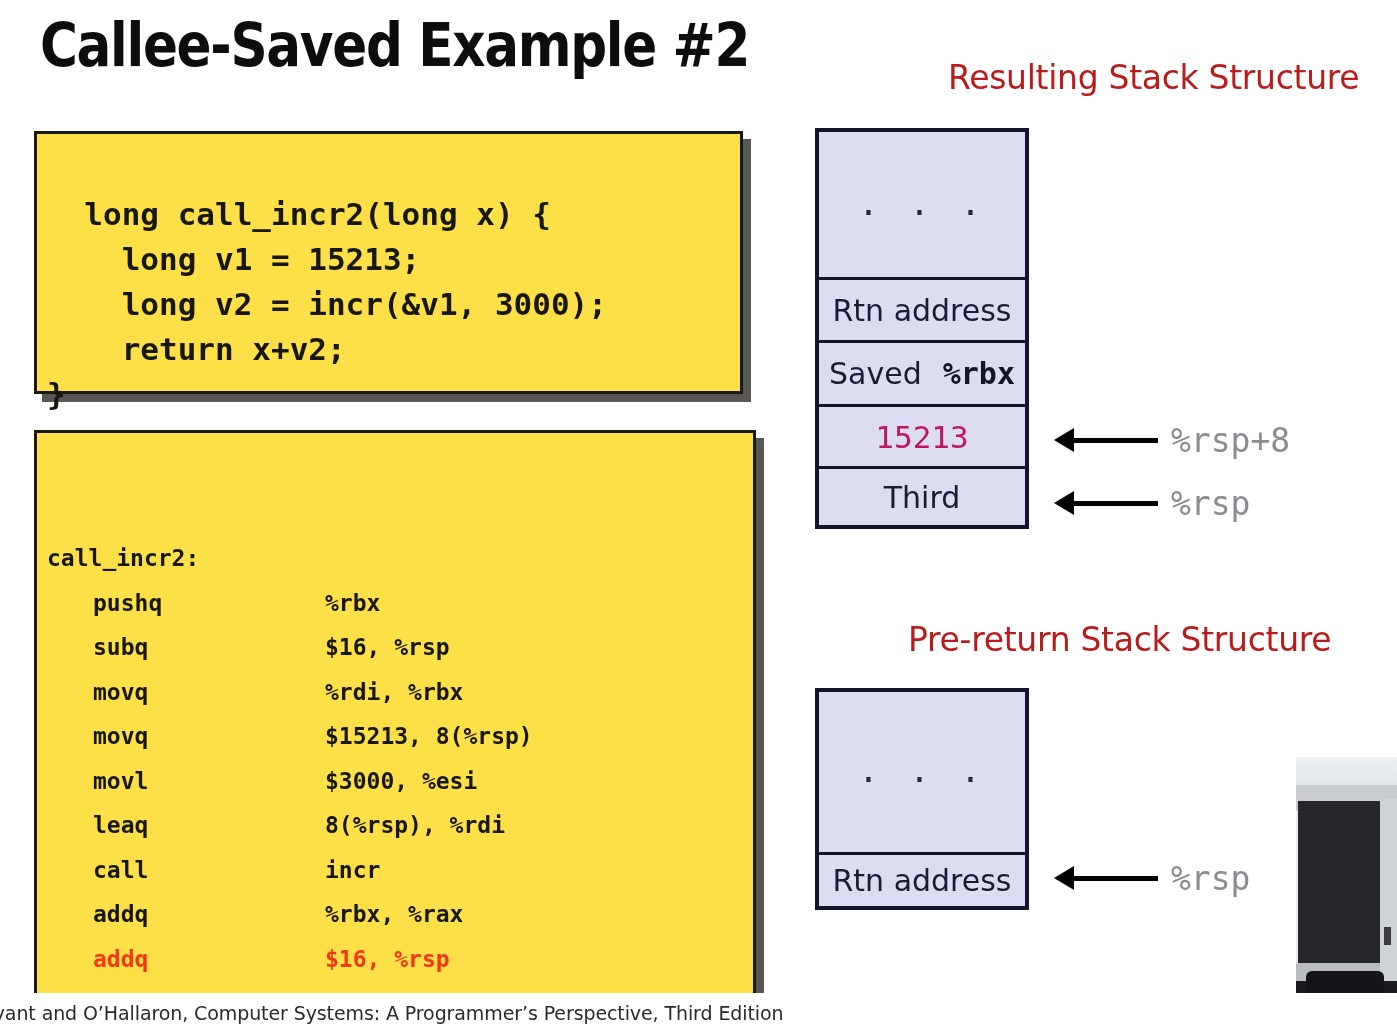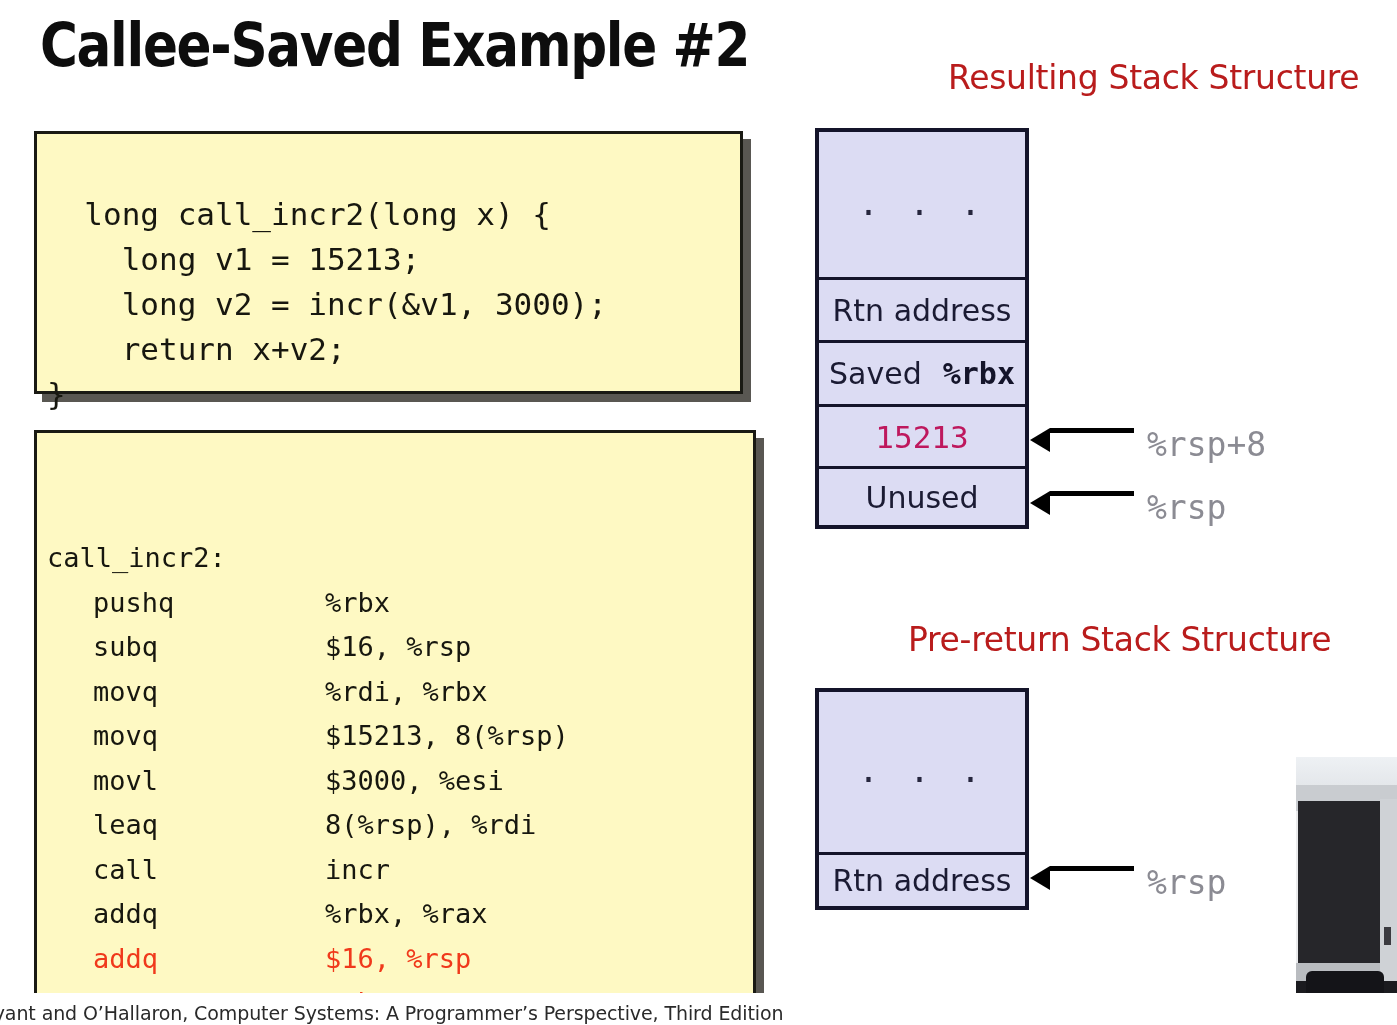--- a/index.html
+++ b/index.html
@@ -28,44 +28,44 @@
     color: #0d0d0d;
     line-height: 1.1;
     transform: scaleX(0.86);
     transform-origin: left top;
     white-space: nowrap;
   }
 
   
   .codebox {
     position: absolute;
-    background: #fef9c3;
+    background: #fde047;
     border: 3px solid #1a1a14;
     box-shadow: 8px 8px 0 0 rgba(60,58,52,0.85);
     box-sizing: border-box;
     font-family: "DejaVu Sans Mono", monospace;
-    font-weight: normal;
+    font-weight: bold;
     color: #17170f;
     white-space: pre;
   }
   #c-code-box {
     left: 34px;
     top: 131px;
     width: 709px;
     height: 263px;
     font-size: 31px;
     line-height: 45px;
     padding: 13px 0 0 10px;
   }
   #asm-code-box {
     left: 34px;
     top: 430px;
     width: 722px;
     height: 571px;
-    font-size: 27px;
+    font-size: 23px;
     line-height: 44.5px;
     padding: 14px 0 0 10px;
   }
   .asm-line { display: block; }
   .asm-line.red { color: #f0391b; }
   .asm-mn {
     display: inline-block;
     width: 232px;
   }
   .asm-indent { display: inline-block; width: 46px; }
@@ -144,22 +144,23 @@
   #rs-15213    { height: 62px; }
   #rs-unused   { height: 56px; }
 
   #pr-ellipsis { height: 163px; }
   #pr-rtn      { height: 51px; }
 
   
   .ptr {
     position: absolute;
     display: flex;
-    align-items: flex-start;
+    align-items: center;
     height: 24px;
+    padding-left: 24px;
   }
   .ptr .shaft {
     width: 84px;
     height: 5px;
     background: #000;
     position: relative;
   }
   .ptr .head {
     width: 0; height: 0;
     border-top: 12px solid transparent;
@@ -270,21 +271,21 @@
 <div id="resulting-heading" class="stack-heading">Resulting Stack Structure</div>
 
 <div id="resulting-stack" class="stack-box">
   <div id="rs-ellipsis" class="stack-cell ellipsis">. . .</div>
   <div id="rs-rtn" class="stack-cell">Rtn address</div>
   <div id="rs-saved" class="stack-cell">
       <span>Saved </span>
       <span class="cell-mono-bold">%rbx</span>
     </div>
   <div id="rs-15213" class="stack-cell mono-gray">15213</div>
-  <div id="rs-unused" class="stack-cell">Unused</div>
+  <div id="rs-unused" class="stack-cell">Third</div>
 </div>
 
 <div id="ptr-rsp8" class="ptr">
   <span class="head"></span>
   <span class="shaft"></span>
   <span class="ptr-label">%rsp+8</span>
 </div>
 
 <div id="ptr-rsp" class="ptr">
   <span class="head"></span>

